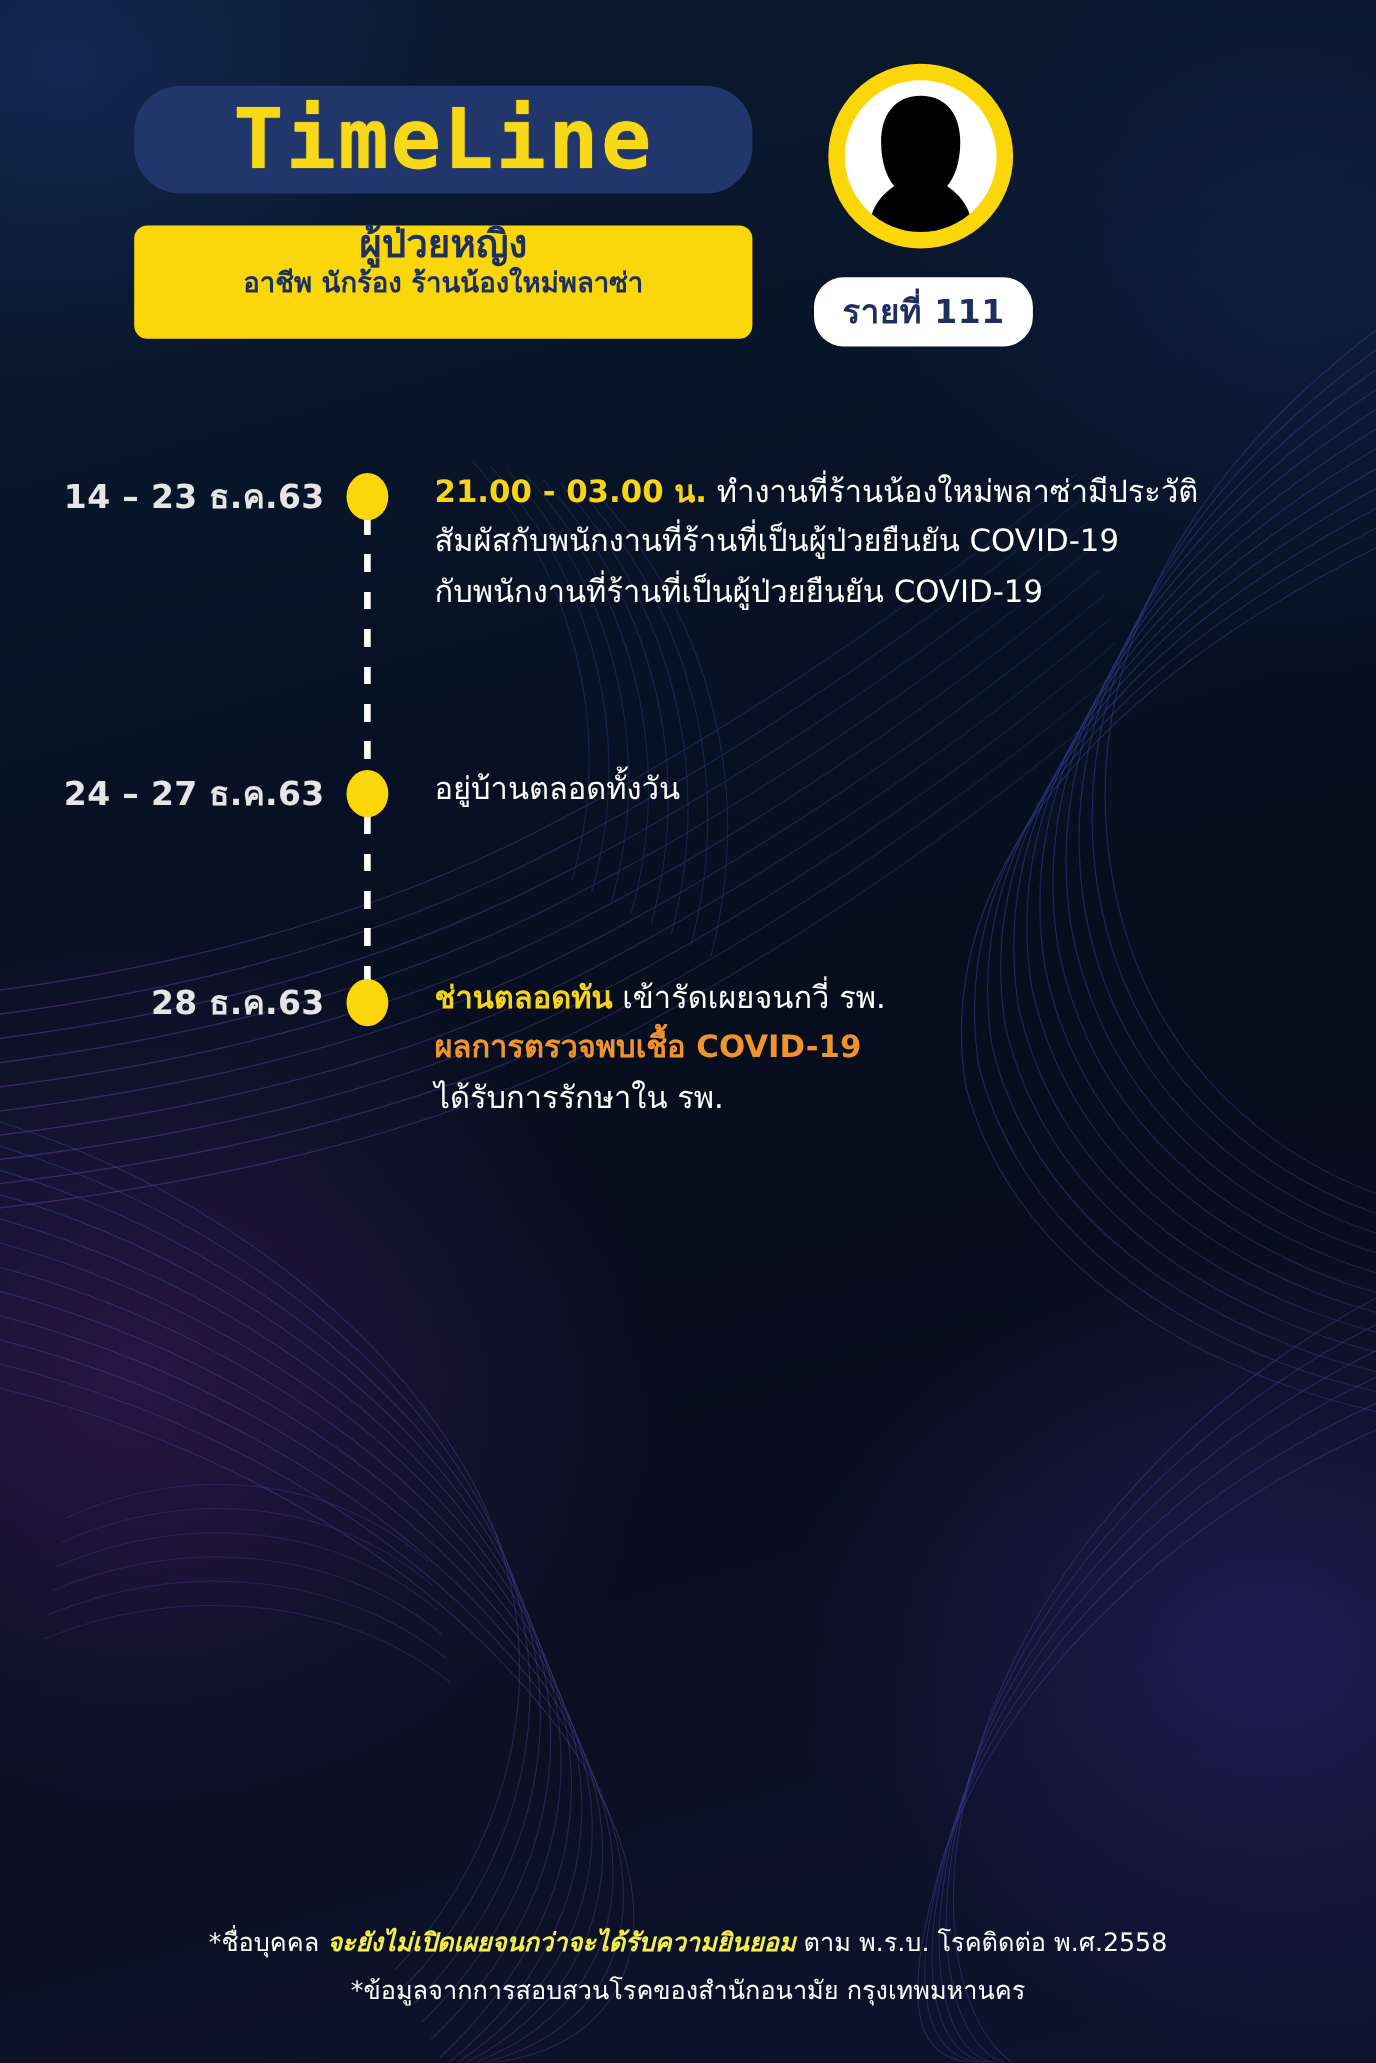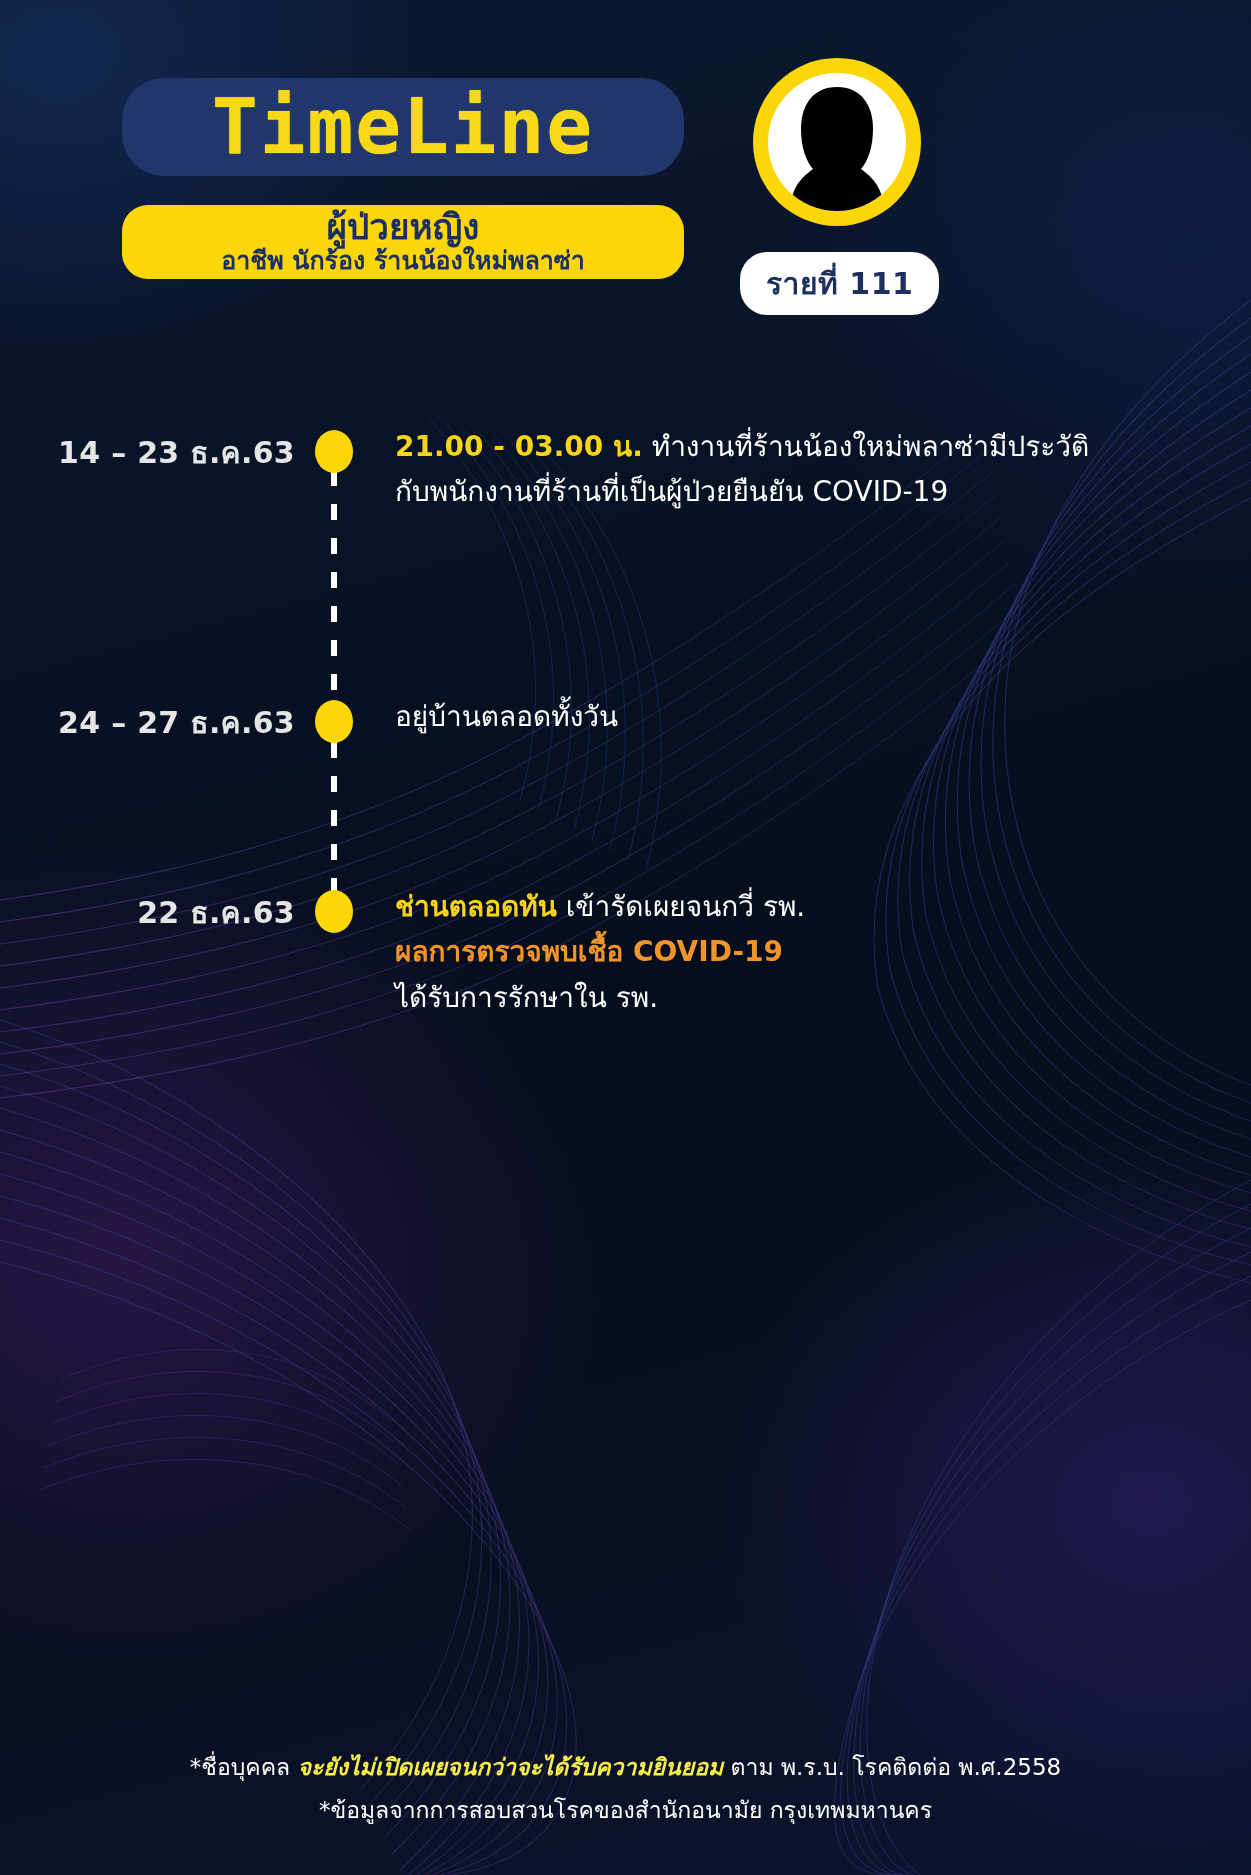--- a/index.html
+++ b/index.html
@@ -34,24 +34,24 @@
   }
   .title-text {
     font-family:"DejaVu Sans Mono","Liberation Mono",monospace;
     font-size:76px; font-weight:700; letter-spacing:2px;
     color:#f7d917; line-height:1;
     text-shadow:0 0 1px #f7d917;
   }
 
   .subject-plate {
     position:absolute; left:122px; top:205px;
-    width:562px; height:74px;
-    background:#fbd70a; border-radius:26px;
+    width:562px; height:103px;
+    background:#fbd70a; border-radius:12px;
     display:flex; flex-direction:column;
-    align-items:center; justify-content:center; gap:1px;
+    align-items:center; gap:1px;
   }
   .subject-title {
     font-size:35px; font-weight:700; color:#1c2f5e; line-height:1.05;
   }
   .subject-job {
     font-size:25px; font-weight:600; color:#1c2f5e; line-height:1.1;
   }
 
   .avatar-ring {
     position:absolute; left:753px; top:58px;
@@ -237,32 +237,33 @@
   </div>
 
   <div class="timeline">
     <div class="tl-axis" style="top: 60px; height: 424px;"></div>
     <div id="tl-rows">
         <div class="tl-row">
           <div class="tl-date-label" style="left: 55px; top: 28px;">14 – 23 ธ.ค.63</div>
           <div class="tl-dot" style="left: 315px; top: 20px;"></div>
           <div class="tl-body" style="top: 14px;">
             <div class="tl-line"><span class="hl-yellow">21.00 - 03.00 น.</span><span>   ทำงานที่ร้านน้องใหม่พลาซ่ามีประวัติ</span></div>
+            <div class="tl-line"><span>สัมผัสกับพนักงานที่ร้านที่เป็นผู้ป่วยยืนยัน COVID-19</span></div>
             <div class="tl-line"><span>กับพนักงานที่ร้านที่เป็นผู้ป่วยยืนยัน COVID-19</span></div>
           </div>
         </div>
         <div class="tl-row">
           <div class="tl-date-label" style="left: 55px; top: 298px;">24 – 27 ธ.ค.63</div>
           <div class="tl-dot" style="left: 315px; top: 290px;"></div>
           <div class="tl-body" style="top: 284px;">
             <div class="tl-line"><span>อยู่บ้านตลอดทั้งวัน</span></div>
           </div>
         </div>
         <div class="tl-row">
-          <div class="tl-date-label" style="left: 55px; top: 488px;">22 ธ.ค.63</div>
+          <div class="tl-date-label" style="left: 55px; top: 488px;">28 ธ.ค.63</div>
           <div class="tl-dot" style="left: 315px; top: 480px;"></div>
           <div class="tl-body" style="top: 474px;">
             <div class="tl-line"><span class="hl-yellow">ช่านตลอดทัน</span><span>  เข้ารัดเผยจนกวี่ รพ.</span></div>
             <div class="tl-line"><span class="hl-orange">ผลการตรวจพบเชื้อ COVID-19</span></div>
             <div class="tl-line"><span>ได้รับการรักษาใน รพ.</span></div>
           </div>
         </div>
       </div>
   </div>
 

